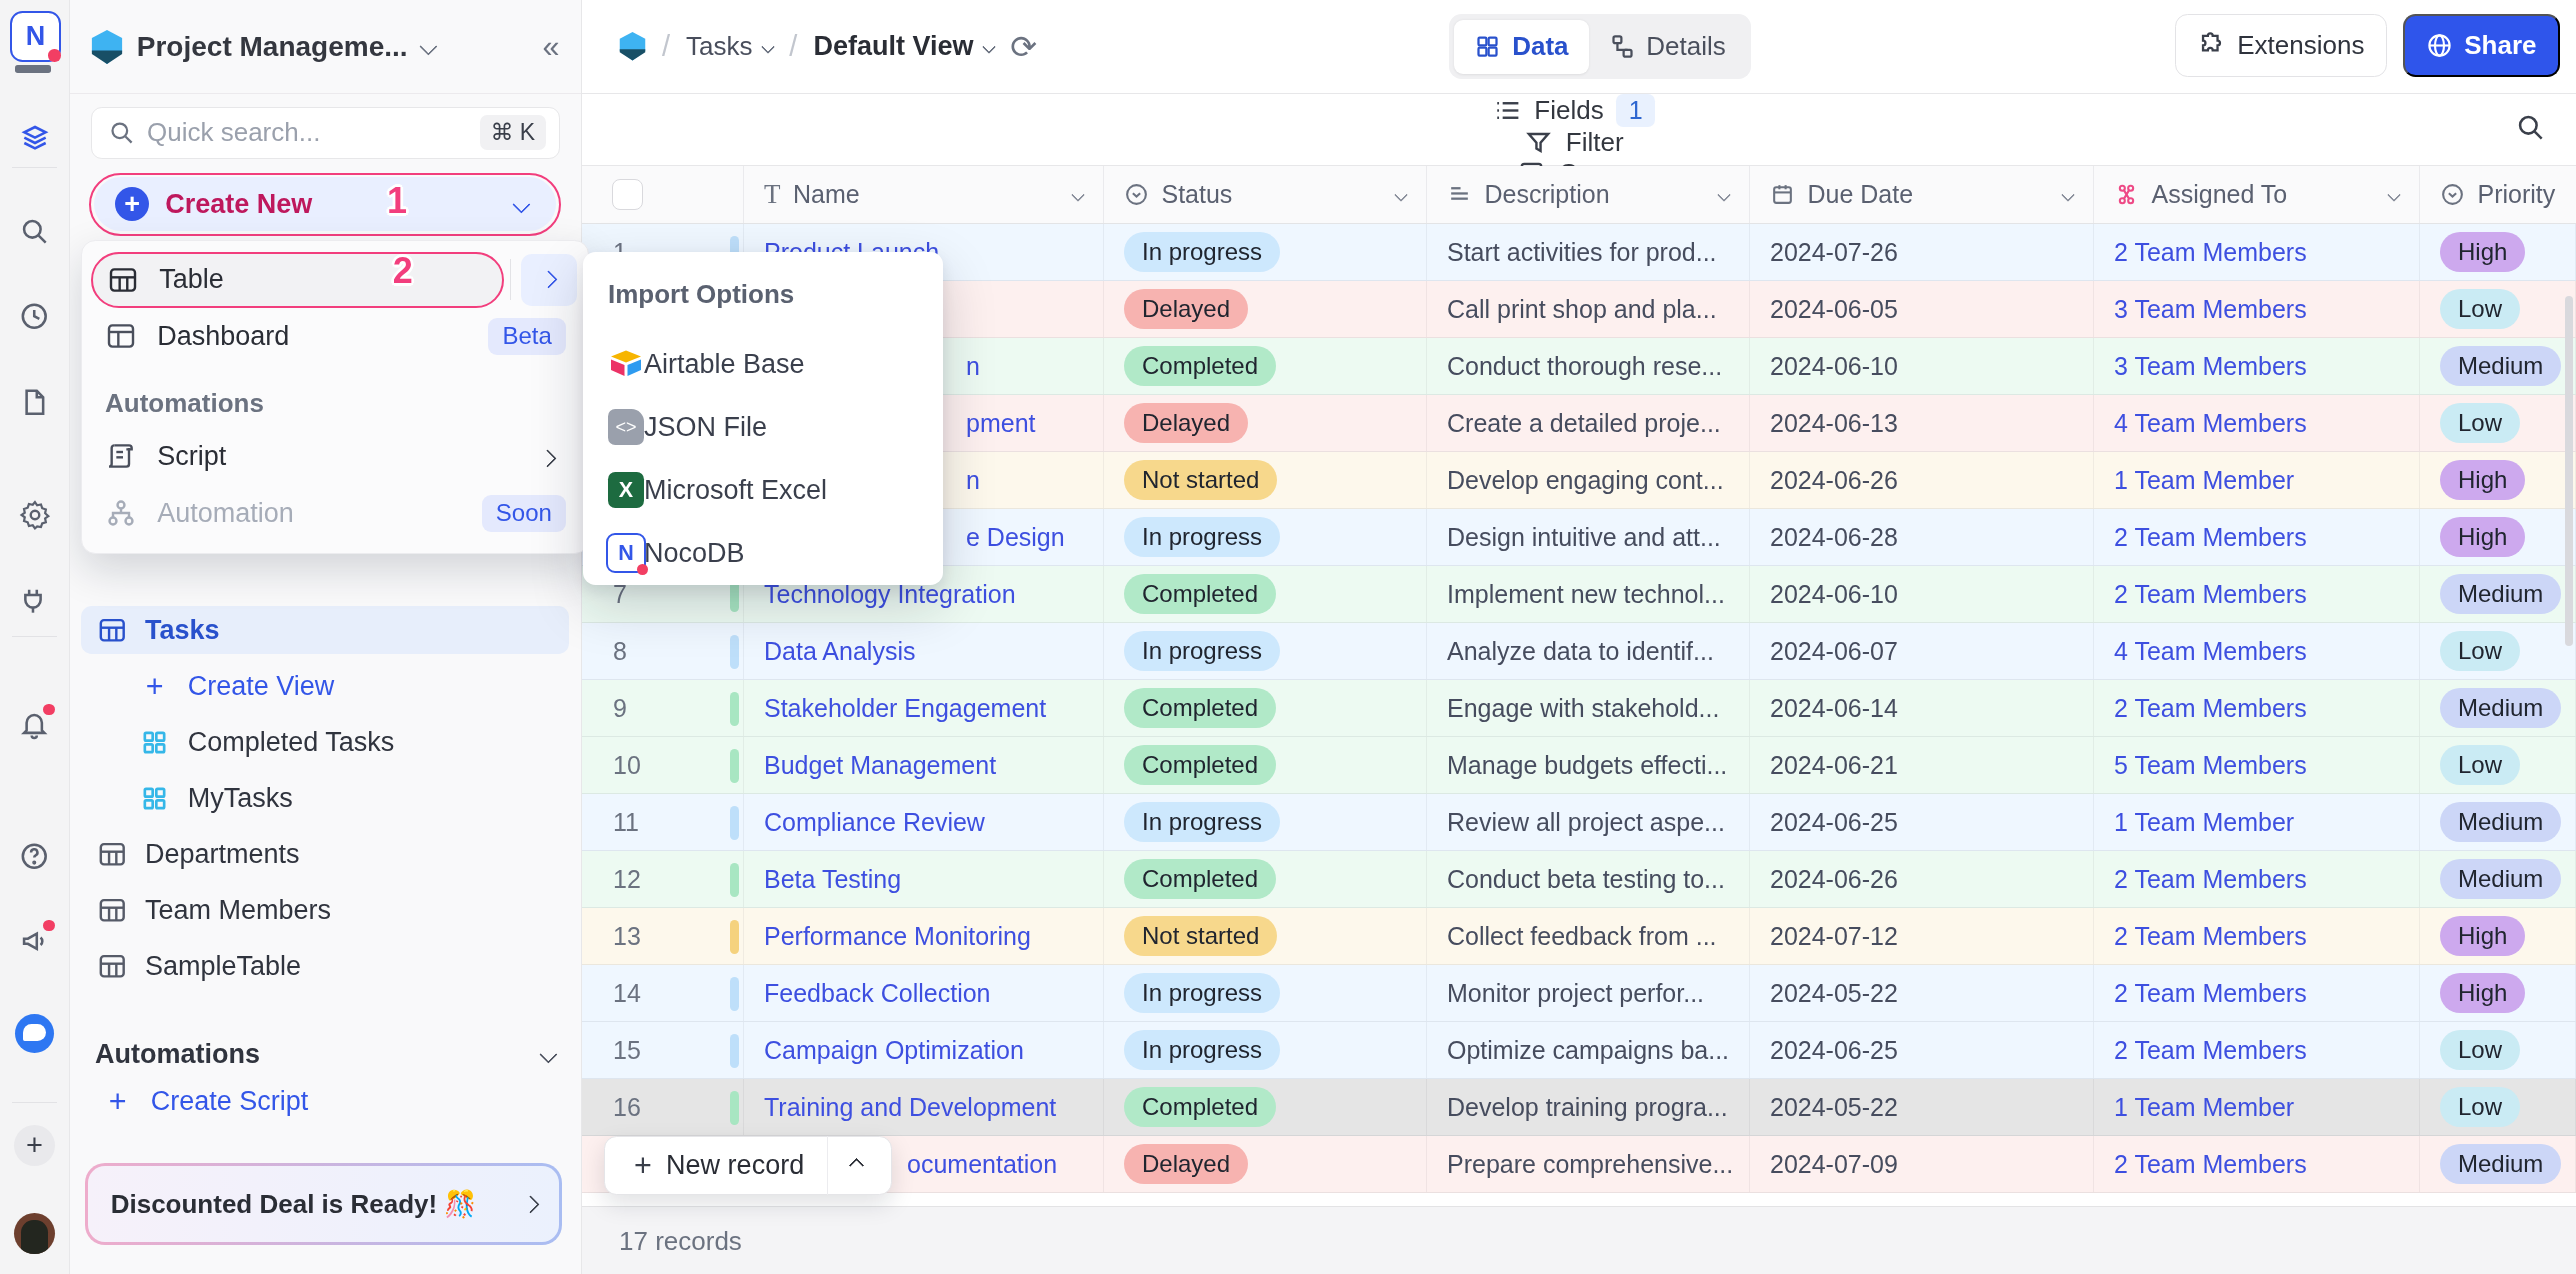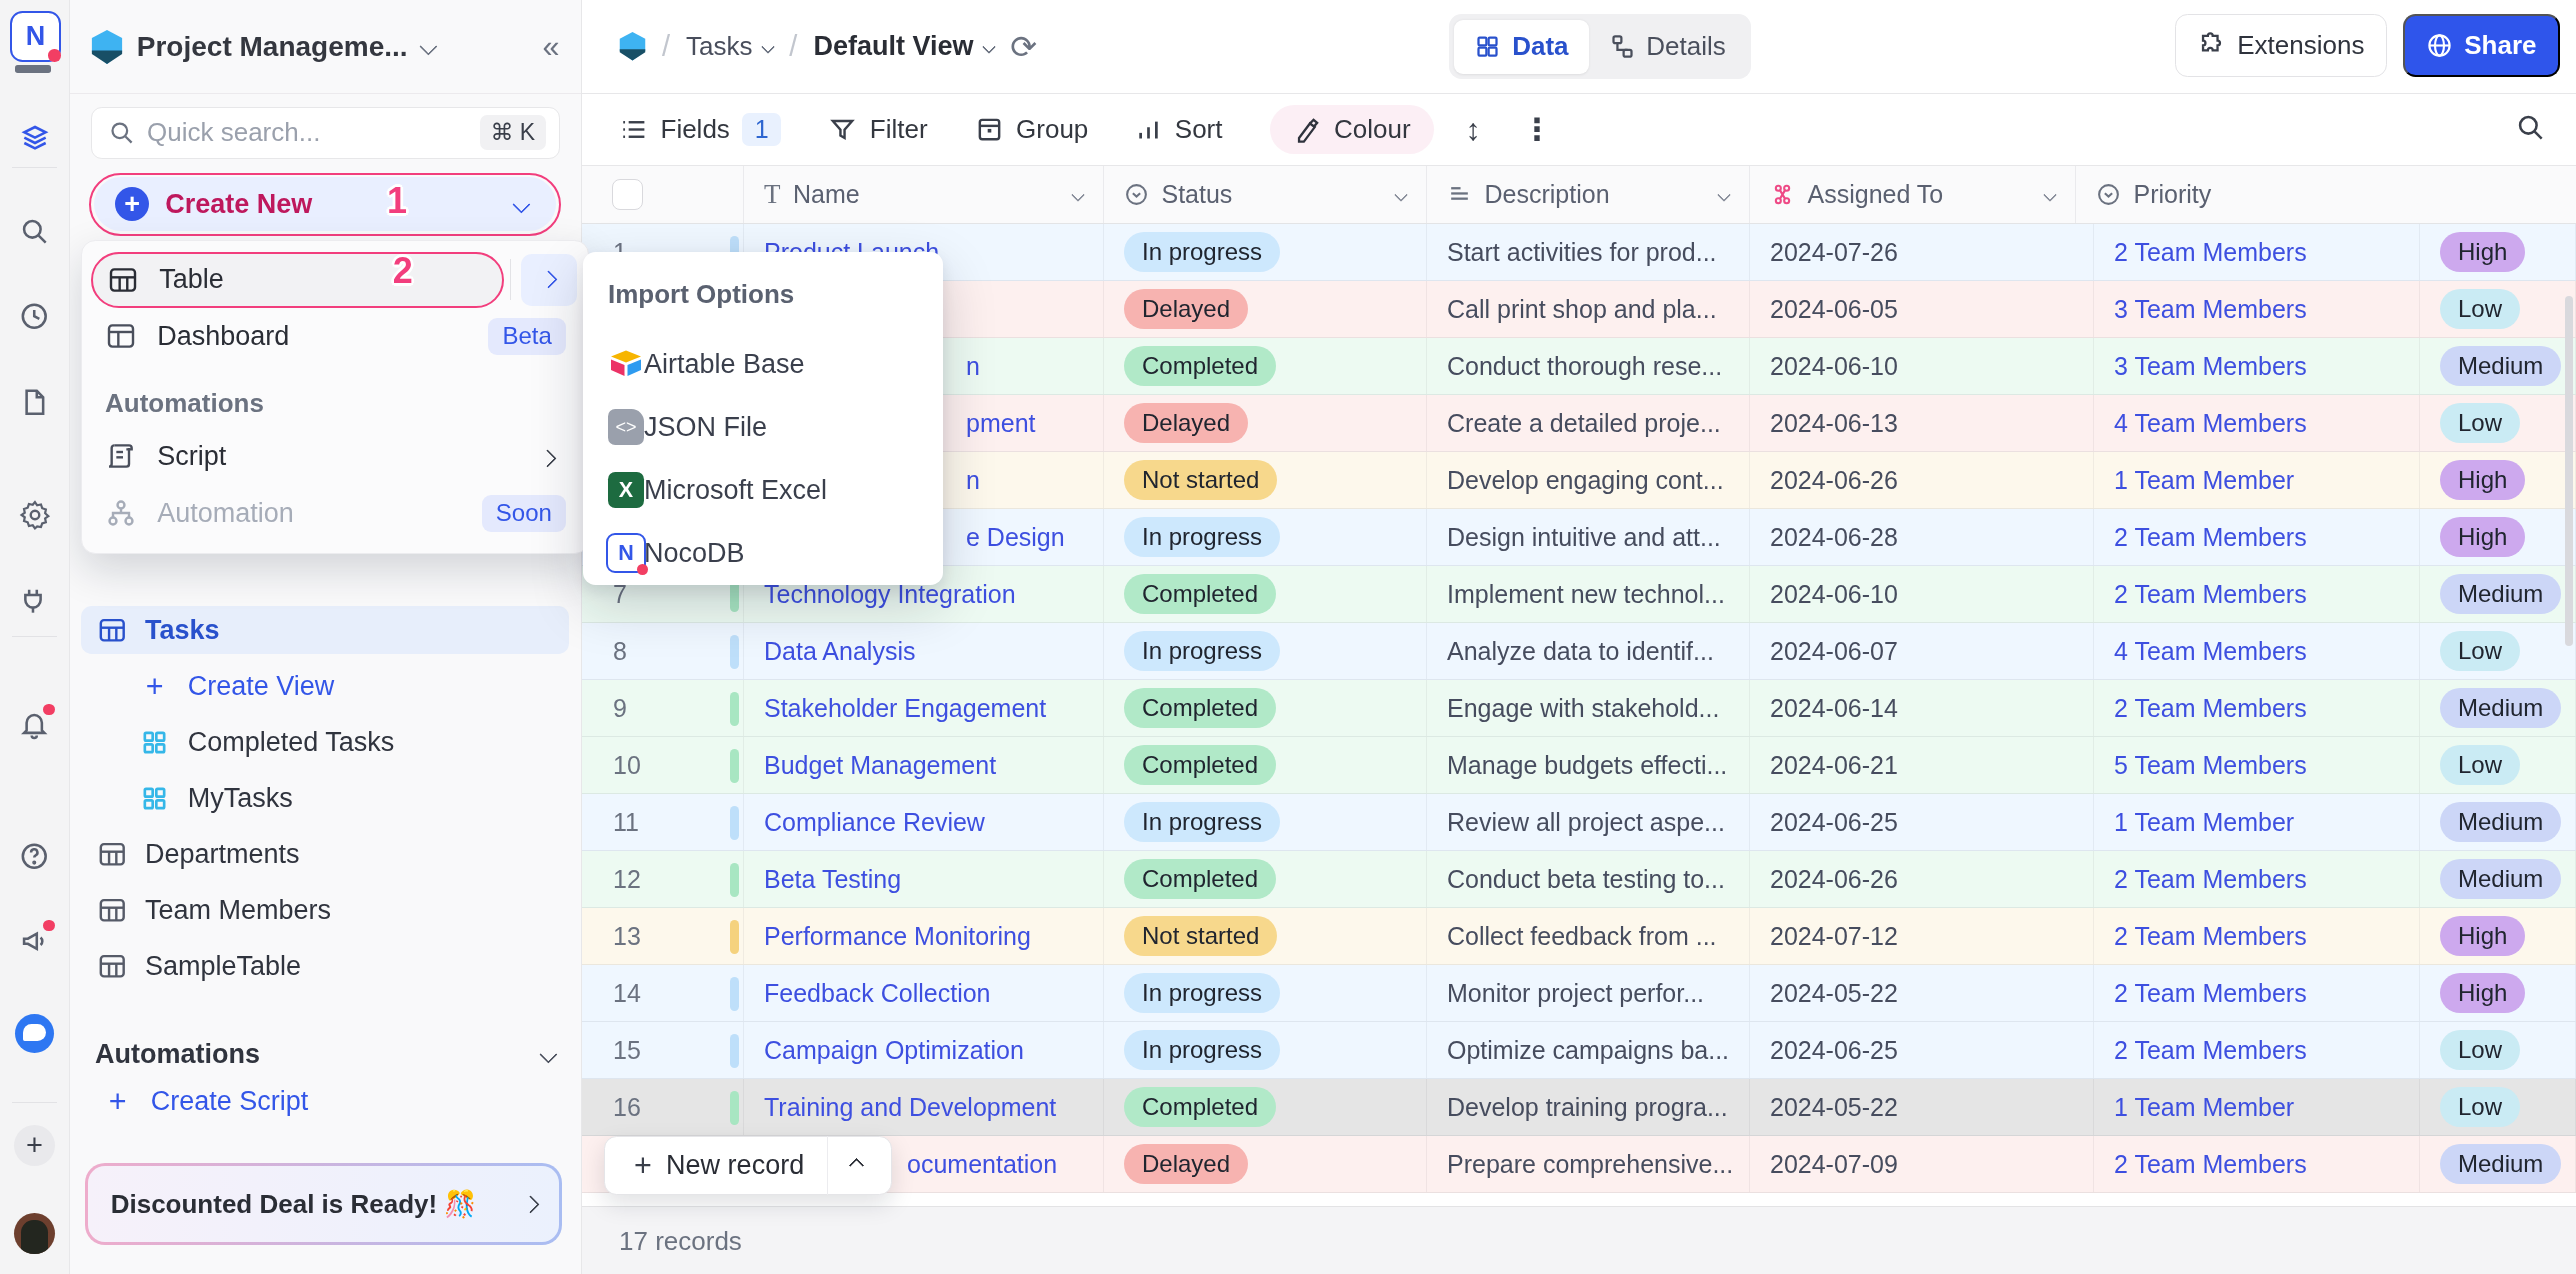--- a/index.html
+++ b/index.html
@@ -67,21 +67,21 @@
   .crumb.bold{color:#2a2d35;font-weight:700;font-size:27px;}
   .crumb .chev{width:8px;height:8px;color:#6b7280;}
   .refresh{color:#6b7280;font-size:32px;}
   .seg{position:absolute;left:868px;top:14.3px;height:65px;background:#f0f0f2;border-radius:12.5px;display:flex;align-items:center;padding:5.4px;box-sizing:border-box;}
   .seg .tab{display:flex;align-items:center;gap:10.8px;font-size:26px;color:#4a4f5c;padding:0 20px;height:54px;border-radius:9px;}
   .seg .tab.active{background:#fff;color:#2951cc;font-weight:600;box-shadow:0 0.9px 2.7px rgba(0,0,0,.08);}
   .actions{position:absolute;right:16px;top:14.3px;display:flex;gap:16px;}
   .btn{display:flex;align-items:center;gap:10.8px;height:63px;border-radius:12.5px;font-size:26px;padding:0 21.5px;box-sizing:border-box;}
   .btn.ghost{background:#fff;border:0.9px solid #e3e3e6;color:#2f333d;font-weight:500;}
   .btn.primary{background:#2f55eb;color:#fff;font-weight:600;}
-  .toolbar{position:absolute;left:0;top:94px;right:0;height:72px;border-bottom:0.9px solid #e7e7e9;background:#fff;display:flex;align-items:center;padding-left:38px;box-sizing:border-box;}
+  .toolbar{position:absolute;left:0;top:94px;right:0;height:72px;border-bottom:0.9px solid #e7e7e9;background:#fff;display:flex;align-items:center;padding-left:38px;box-sizing:border-box;flex-direction:column;}
   .titem2{display:flex;align-items:center;gap:12.5px;font-size:26px;color:#33373f;font-weight:500;margin-right:47px;}
   .titem2 .cnt{background:#e9f1fe;color:#2e66d0;border-radius:7.2px;padding:1.8px 12.5px;font-size:25px;}
   .titem2.pink{background:#fceff5;border-radius:895px;padding:9px 23px;margin-right:32px;}
   .tglyph{font-size:30.5px;color:#3a3f4a;margin-right:41px;font-weight:600;}
   .tb-search{position:absolute;right:30.5px;top:18px;color:#3a3f4a;}
   
   .ghead{position:absolute;left:0;top:166px;width:1995px;height:58px;background:#fafafb;display:flex;box-sizing:border-box;border-bottom:0.9px solid rgba(31,35,53,.10);}
   .gc{display:flex;align-items:center;gap:12.5px;padding:0 20px;box-sizing:border-box;border-right:0.9px solid rgba(31,35,53,.07);color:#5a6070;font-size:25px;font-weight:500;}
   .gc .chev{width:8px;height:8px;color:#8a8f9c;margin-left:auto;}
   .w0{width:163px;}.w1{width:360px;}.w2{width:323px;}.w3{width:323px;}.w4{width:344px;}.w5{width:326px;}.w6{width:156px;border-right:none;}
@@ -495,20 +495,30 @@
       </div>
       <div class="gc w3">
         <svg width="25" height="25" viewBox="0 0 24 24" fill="none" stroke="#6b7280" stroke-width="2.2">
             <line x1="4" y1="6" x2="13" y2="6"></line>
             <line x1="4" y1="11" x2="20" y2="11"></line>
             <line x1="4" y1="16" x2="20" y2="16"></line>
           </svg>
         <span>Description</span>
           <span class="chev"></span>
       </div>
+      <div class="gc w4">
+        <svg width="25" height="25" viewBox="0 0 24 24" fill="none" stroke="#6b7280" stroke-width="2">
+            <rect x="4" y="5" width="16" height="15" rx="2"></rect>
+            <line x1="4" y1="10" x2="20" y2="10"></line>
+            <line x1="9" y1="3" x2="9" y2="7"></line>
+            <line x1="15" y1="3" x2="15" y2="7"></line>
+          </svg>
+        <span>Due Date</span>
+          <span class="chev"></span>
+      </div>
       <div class="gc w5">
         <svg width="25" height="25" viewBox="0 0 24 24" fill="none" stroke="#ee4a86" stroke-width="2">
             <circle cx="8" cy="6" r="2.4"></circle>
             <circle cx="16" cy="6" r="2.4"></circle>
             <circle cx="8" cy="18" r="2.4"></circle>
             <circle cx="16" cy="18" r="2.4"></circle>
             <path d="M9.5 7.8l5 8.4M14.5 7.8l-5 8.4"></path>
           </svg>
         <span>Assigned To</span>
           <span class="chev"></span>

